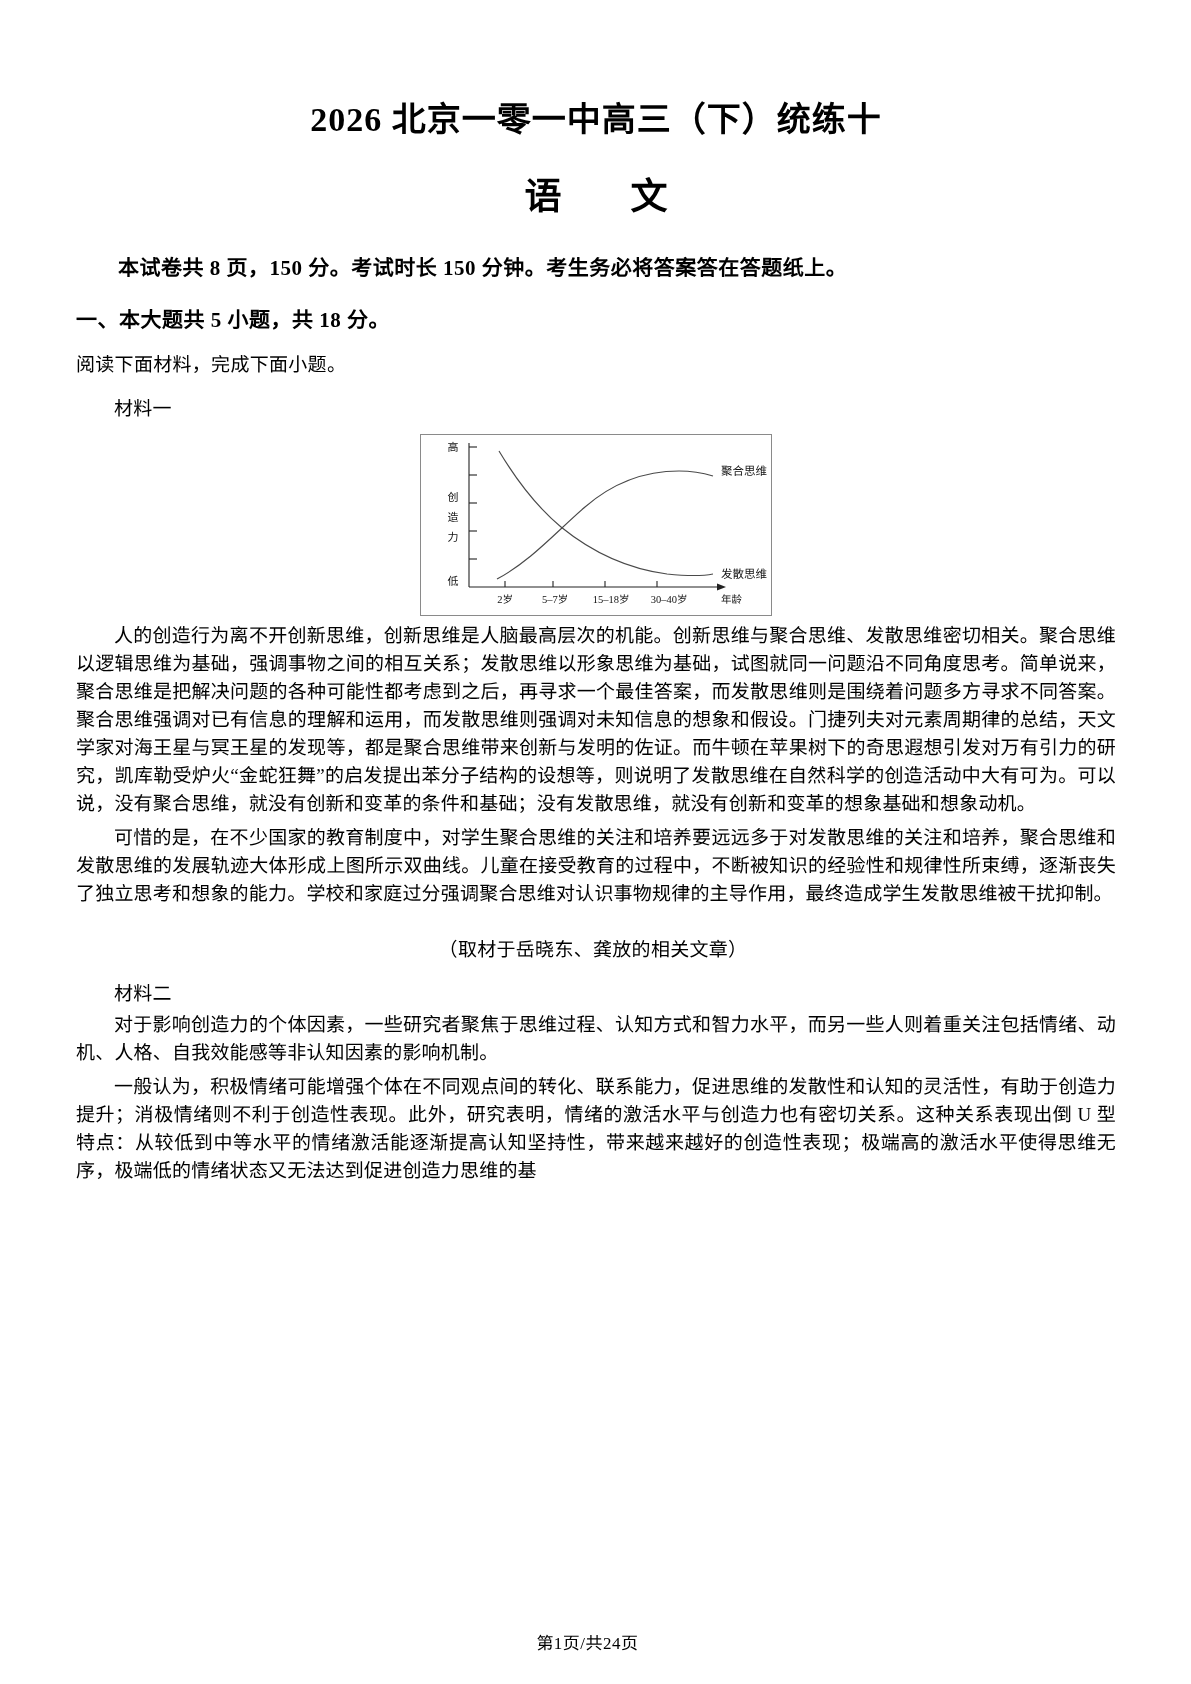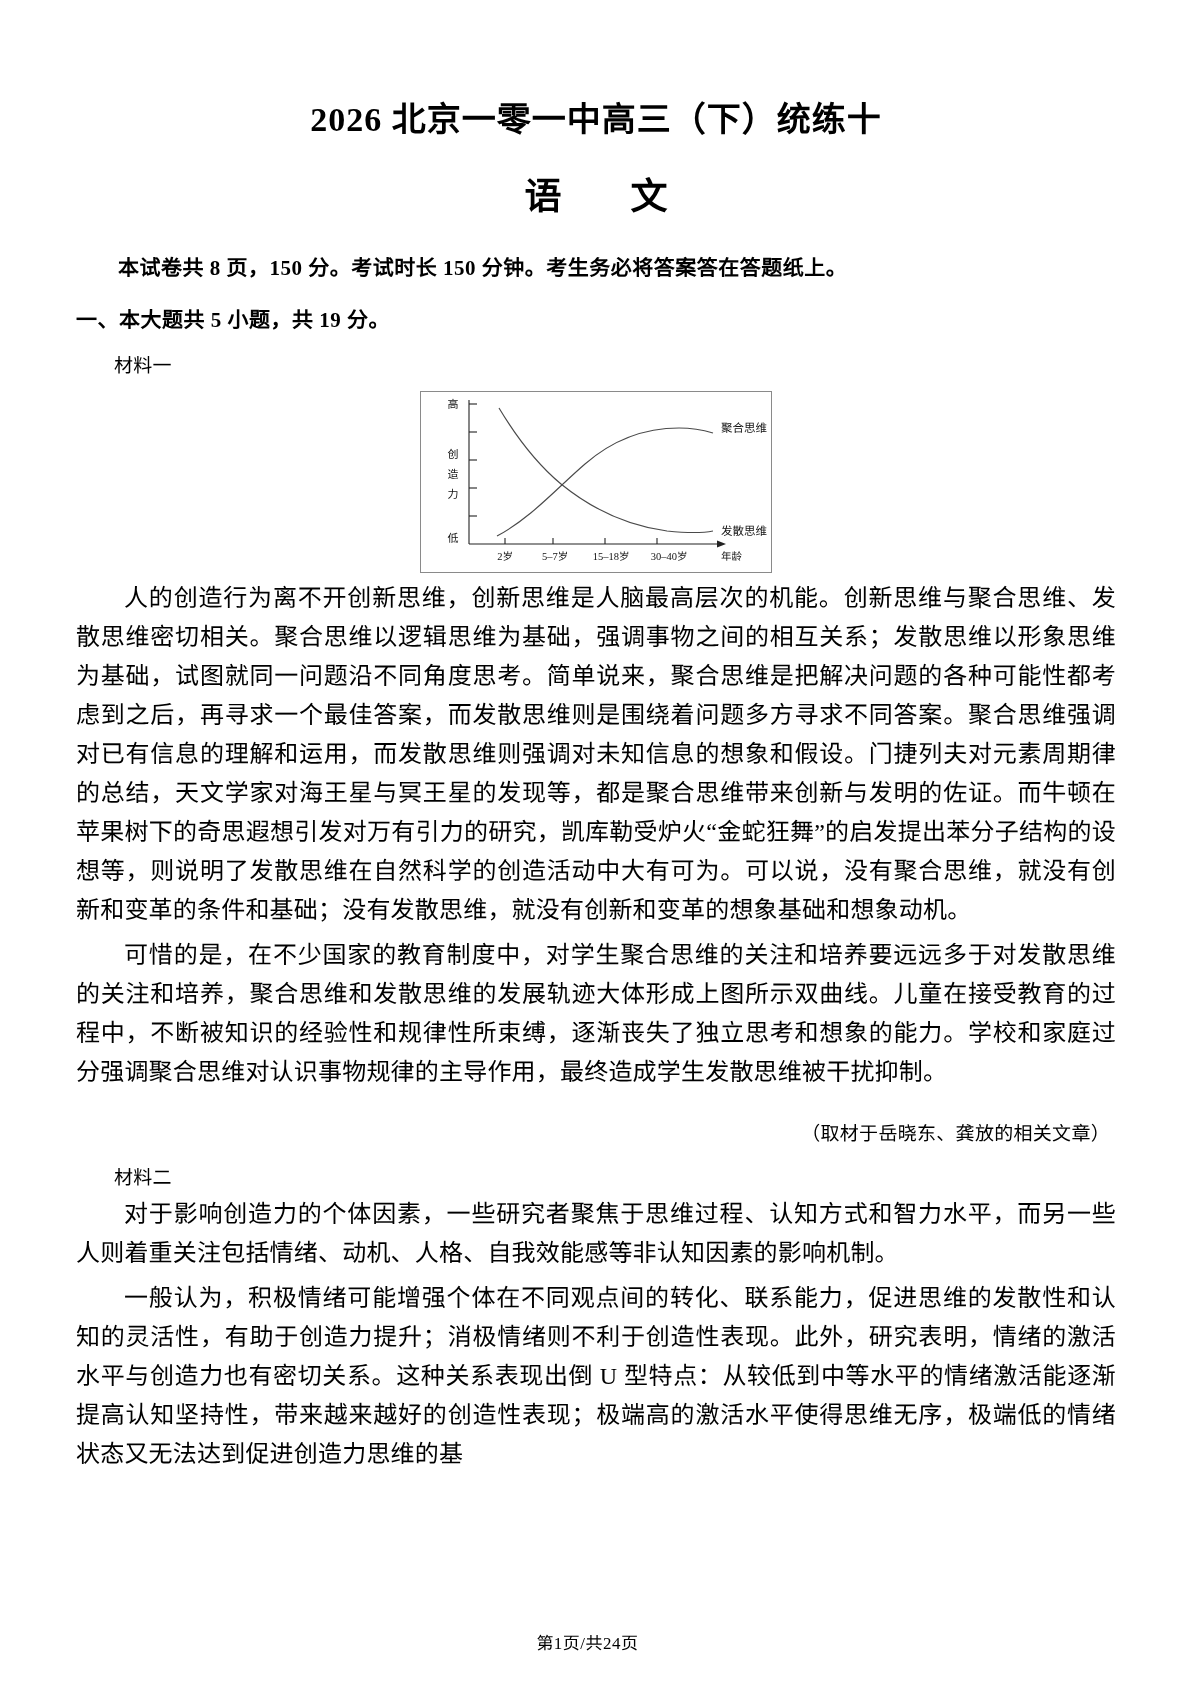--- a/index.html
+++ b/index.html
@@ -74,31 +74,31 @@
   }
   .material-label {
     font-size: 19px;
     margin-top: 17px;
     text-indent: 2em;
     letter-spacing: 0.3px;
   }
 
   
   p.body {
-    font-size: 24px;
-    line-height: 39px;
+    font-size: 19px;
+    line-height: 28px;
     text-indent: 2em;
     margin: 6px 0 0 0;
     text-align: justify;
     text-justify: inter-ideograph;
     letter-spacing: 0.2px;
   }
   .attribution {
     font-size: 19px;
-    text-align: right;
+    text-align: center;
     margin-top: 26px;
     padding-right: 6px;
     letter-spacing: 0.3px;
   }
 
   
   .figure-wrap {
     margin-top: 14px;
     display: flex;
     justify-content: center;
@@ -148,22 +148,23 @@
 
 <div class="page">
   <div class="inner">
 
     <h1 class="doc-title">2026 北京一零一中高三（下）统练十</h1>
     <h2 class="doc-subtitle">语　文</h2>
 
 
     <div class="exam-note">本试卷共 8 页，150 分。考试时长 150 分钟。考生务必将答案答在答题纸上。</div>
 
-    <div class="section-head">一、本大题共 5 小题，共 19 分。</div>
-
+    <div class="section-head">一、本大题共 5 小题，共 18 分。</div>
+
+    <div class="lead-line">阅读下面材料，完成下面小题。</div>
 
     <div class="material-label">材料一</div>
 
     <div class="figure-wrap">
       <div class="chart-box">
         <svg width="350" height="180" viewBox="0 0 350 180">
 
           <line class="axisline" x1="48" y1="8" x2="48" y2="152"></line>
 
           <line class="axisline" x1="48" y1="152" x2="296" y2="152"></line>

